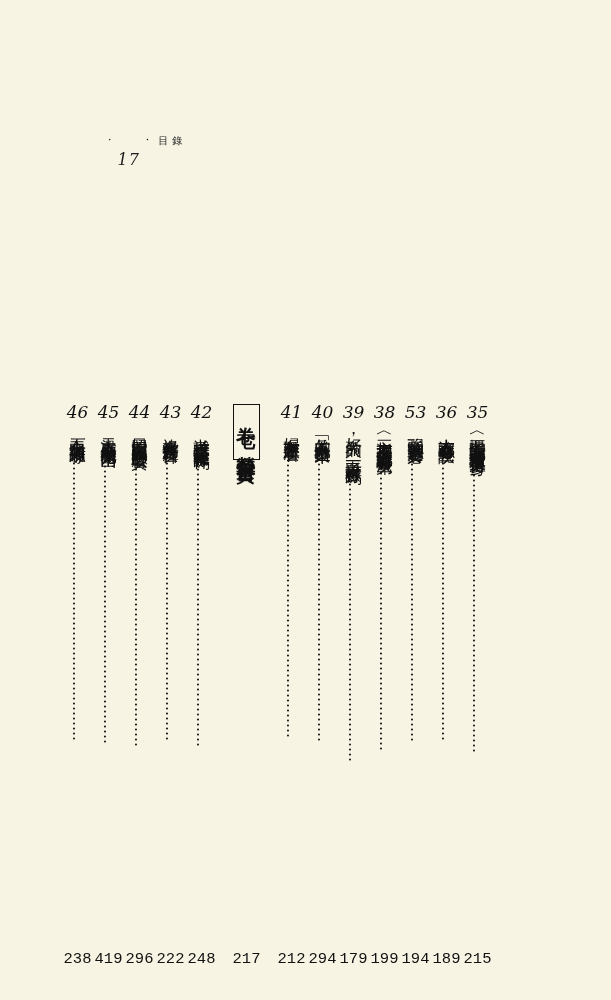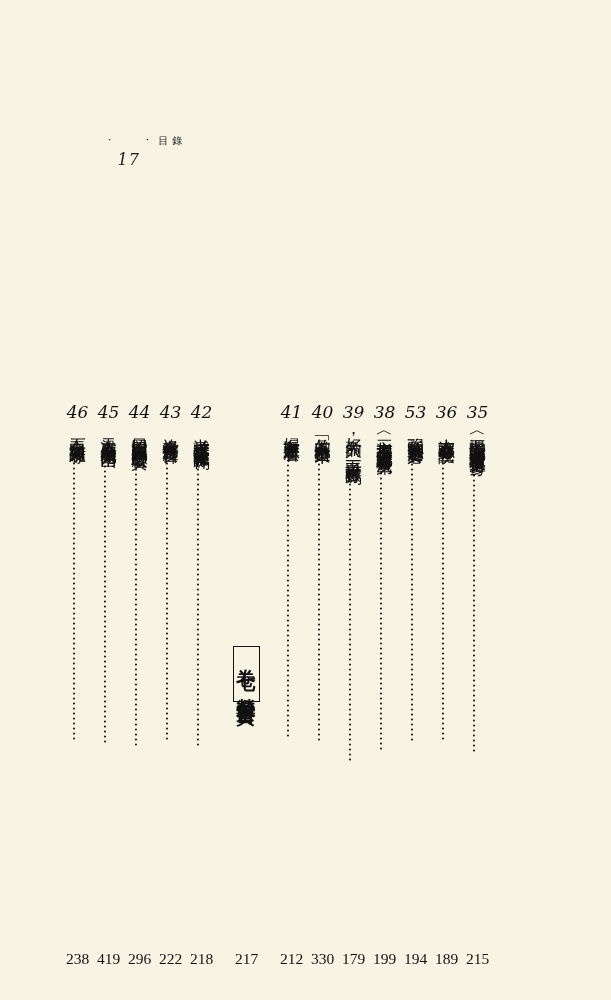--- a/index.html
+++ b/index.html
@@ -109,38 +109,37 @@
     font-size: 15px;
     line-height: 0.78;
     color: #111;
     letter-spacing: 0px;
     margin-top: 2px;
     flex: 1;
     overflow: hidden;
   }
 
   .entry-page {
-    font-family: Liberation Serif, serif;
+    font-family: Liberation Mono, monospace;
     font-size: 15.5px;
     color: #111;
     position: absolute;
     bottom: -24px;
     left: 50%;
     transform: translateX(-50%);
     white-space: nowrap;
   }
 
   
   .chapter {
     width: 31px;
     display: flex;
     flex-direction: column;
     align-items: center;
     position: relative;
-    justify-content: center;
   }
   .chapter .box {
     border: 1.6px solid #111;
     padding: 7px 2px 9px 2px;
     width: 27px;
     box-sizing: border-box;
     display: flex;
     justify-content: center;
   }
   .chapter .box .t {
@@ -201,41 +200,41 @@
       <div class="col">
         <div class="entry-num">39</div>
         <div class="entry-text">好命的人，妻財子祿一樣好嗎？</div>
         <div class="entry-dots">…………………………………………………</div>
         <div class="entry-page">179</div>
       </div>
       <div class="col">
         <div class="entry-num">40</div>
         <div class="entry-text">眞的有人「出世榮華」？</div>
         <div class="entry-dots">…………………………………………………</div>
-        <div class="entry-page">330</div>
+        <div class="entry-page">294</div>
       </div>
       <div class="col">
         <div class="entry-num">41</div>
         <div class="entry-text">婦女難產怎麼看？</div>
         <div class="entry-dots">…………………………………………………</div>
         <div class="entry-page">212</div>
       </div>
       <div class="spacer-col"></div>
       <div class="chapter">
         <div class="box">
           <div class="t">卷七 榮華與富貴</div>
         </div>
         <div class="entry-page">217</div>
       </div>
       <div class="spacer-col"></div>
       <div class="col">
         <div class="entry-num">42</div>
         <div class="entry-text">考試中榜文星拱命是唯一條件嗎？</div>
         <div class="entry-dots">…………………………………………………</div>
-        <div class="entry-page">218</div>
+        <div class="entry-page">248</div>
       </div>
       <div class="col">
         <div class="entry-num">43</div>
         <div class="entry-text">祿合鴛鴦有什麼吉祥？</div>
         <div class="entry-dots">…………………………………………………</div>
         <div class="entry-page">222</div>
       </div>
       <div class="col">
         <div class="entry-num">44</div>
         <div class="entry-text">日照雷門與夜朗天門憑什麼取貴？</div>

